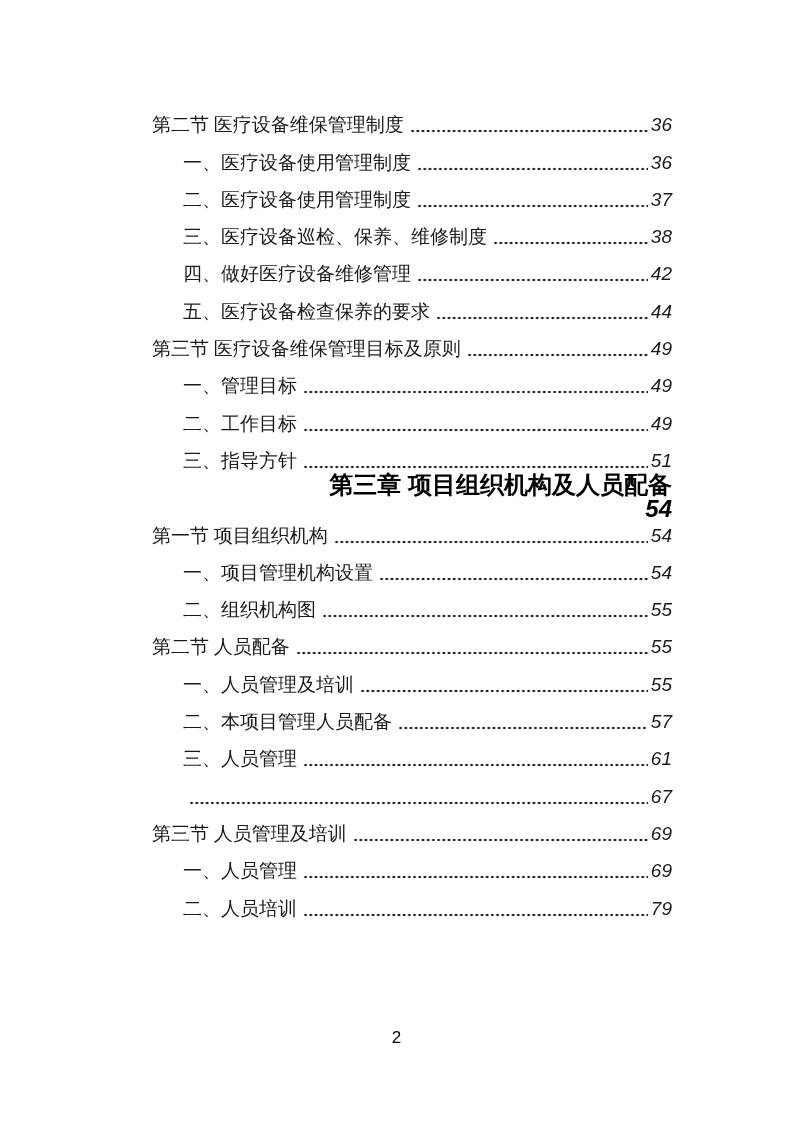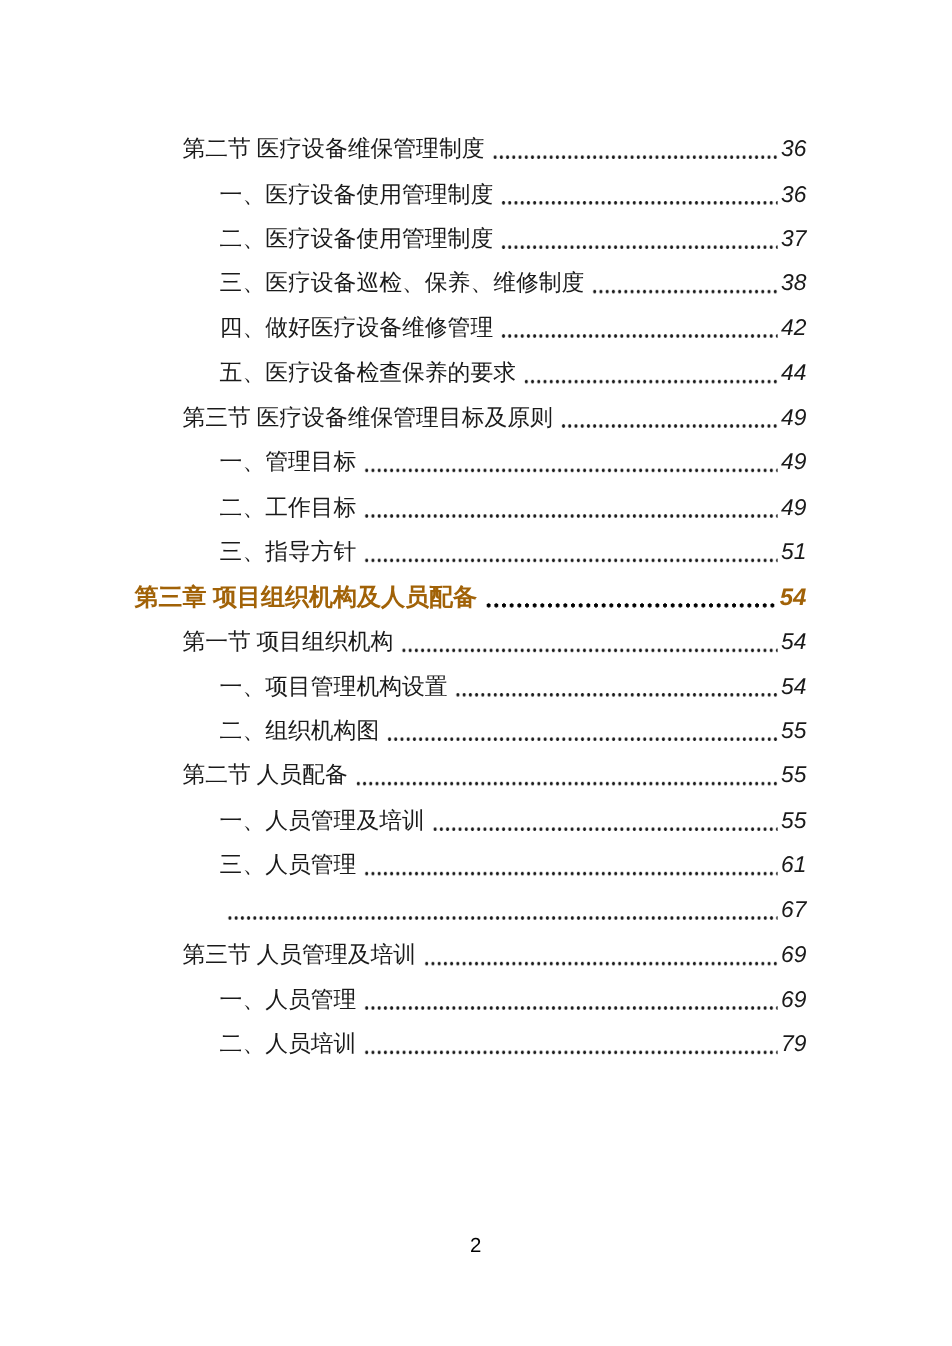--- a/index.html
+++ b/index.html
@@ -27,22 +27,23 @@
     align-items: flex-end;
     height: 37.3px;
     font-size: 19px;
     line-height: 24px;
   }
   .toc-row.section { padding-left: 40px; }
   .toc-row.item    { padding-left: 71px; }
   .toc-row.chapter {
     font-family: "Liberation Sans", sans-serif;
     font-weight: bold;
-    font-size: 20px;
-    color: #a16207;
+    font-size: 24px;
+    color: #000000;
+    flex-direction: column;
   }
   .toc-label {
     white-space: nowrap;
   }
   .toc-leader {
     flex: 1;
     align-self: stretch;
     margin: 0 3px 0 6px;
     background-image: radial-gradient(circle, #1c1c1c 1.15px, transparent 1.6px);
     background-size: 5.2px 6px;
@@ -151,20 +152,25 @@
     <span class="toc-label">第二节 人员配备</span>
     <span class="toc-leader"></span>
     <span class="toc-page">55</span>
   </div>
       <div class="toc-row item">
     <span class="toc-label">一、人员管理及培训</span>
     <span class="toc-leader"></span>
     <span class="toc-page">55</span>
   </div>
       <div class="toc-row item">
+    <span class="toc-label">二、本项目管理人员配备</span>
+    <span class="toc-leader"></span>
+    <span class="toc-page">57</span>
+  </div>
+      <div class="toc-row item">
     <span class="toc-label">三、人员管理</span>
     <span class="toc-leader"></span>
     <span class="toc-page">61</span>
   </div>
       <div class="toc-row item">
     <span class="toc-leader"></span>
     <span class="toc-page">67</span>
   </div>
       <div class="toc-row section">
     <span class="toc-label">第三节 人员管理及培训</span>

